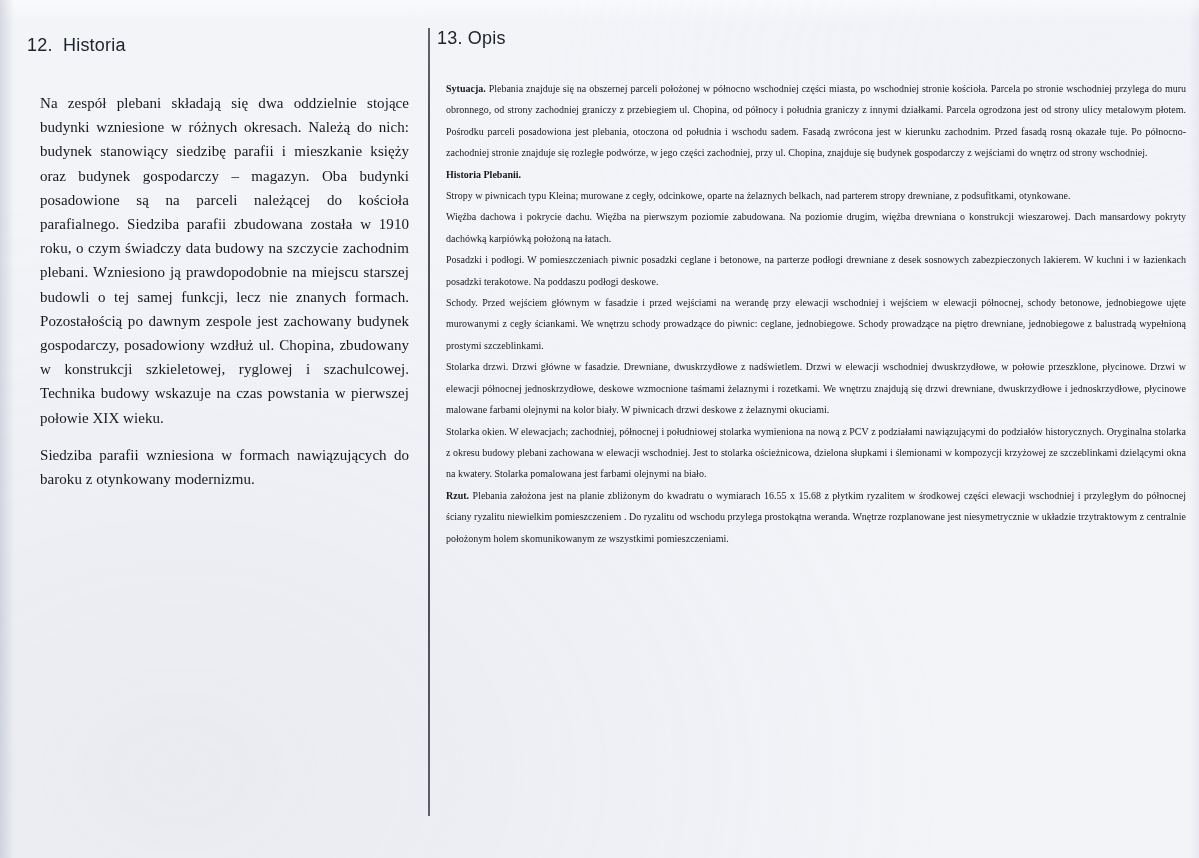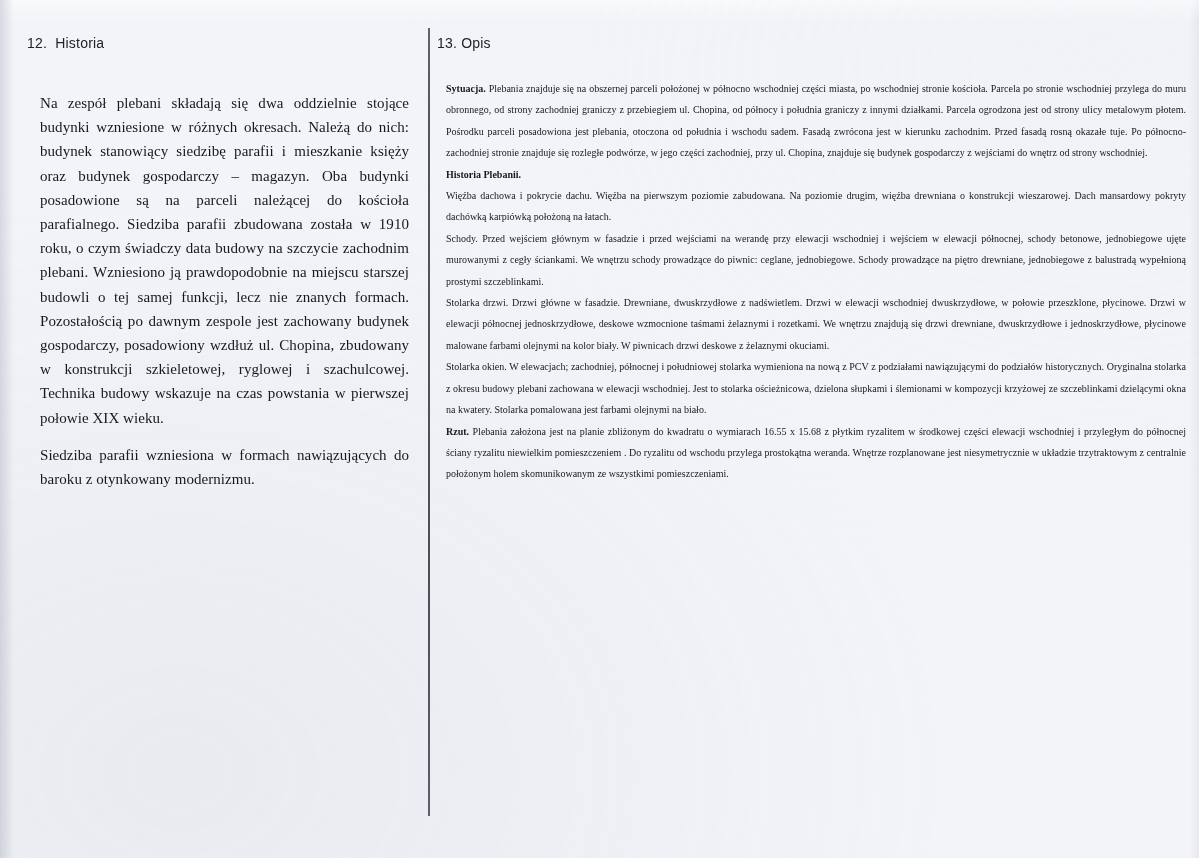--- a/index.html
+++ b/index.html
@@ -37,27 +37,27 @@
 
   .sheet {
     position: absolute;
     inset: 0;
   }
 
   
   .field-head {
     position: absolute;
     font-family: "Liberation Sans", sans-serif;
-    font-size: 14px;
+    font-size: 18px;
     color: #20242c;
     letter-spacing: .2px;
     white-space: pre;
   }
   #head-historia { left: 27px;  top: 35px; }
-  #head-opis     { left: 437px; top: 35px; }
+  #head-opis     { left: 437px; top: 28px; }
 
   
   .divider {
     position: absolute;
     left: 428px;
     top: 28px;
     width: 2px;
     height: 788px;
     background: linear-gradient(to bottom,
         #4c5058 0%, #3b3f47 12%, #363a42 70%, #4a4e57 100%);
@@ -134,23 +134,25 @@
 
       <p class="p">
         <span class="lead">Sytuacja.</span><span> Plebania znajduje się  na obszernej parceli położonej w północno wschodniej części miasta, po wschodniej stronie kościoła. Parcela po stronie wschodniej przylega do muru obronnego, od strony zachodniej graniczy z przebiegiem ul. Chopina, od północy i południa graniczy z  innymi działkami.  Parcela ogrodzona jest od strony ulicy metalowym płotem. Pośrodku parceli posadowiona jest plebania, otoczona od południa i wschodu sadem.  Fasadą zwrócona jest w kierunku zachodnim. Przed fasadą rosną  okazałe tuje. Po północno-zachodniej stronie  znajduje się rozległe podwórze,  w jego części zachodniej,  przy ul. Chopina, znajduje się budynek gospodarczy z wejściami do wnętrz od strony wschodniej.</span>
       </p>
 
       <p class="p gap-before-lg noj">
         <span class="bold-head">Historia Plebanii.</span>
       </p>
 
 
+      <p class="p">Stropy  w piwnicach typu Kleina; murowane z cegły, odcinkowe, oparte na żelaznych belkach,  nad parterem stropy drewniane, z podsufitkami, otynkowane.</p>
 
       <p class="p">Więźba dachowa i pokrycie dachu. Więźba na pierwszym poziomie zabudowana. Na poziomie drugim, więźba drewniana o konstrukcji wieszarowej. Dach mansardowy pokryty dachówką karpiówką położoną na łatach.</p>
 
+      <p class="p">Posadzki i podłogi. W pomieszczeniach piwnic posadzki ceglane i betonowe, na parterze podłogi drewniane z desek sosnowych zabezpieczonych lakierem. W kuchni i w łazienkach posadzki terakotowe. Na poddaszu podłogi deskowe.</p>
 
       <p class="p">Schody. Przed wejściem głównym w fasadzie i przed wejściami na werandę przy elewacji wschodniej i wejściem w elewacji północnej, schody betonowe, jednobiegowe ujęte murowanymi z cegły ściankami. We wnętrzu schody prowadzące do piwnic: ceglane, jednobiegowe. Schody prowadzące na piętro drewniane, jednobiegowe z balustradą wypełnioną prostymi szczeblinkami.</p>
 
       <p class="p">Stolarka drzwi. Drzwi główne w fasadzie. Drewniane, dwuskrzydłowe z nadświetlem. Drzwi w elewacji wschodniej dwuskrzydłowe, w połowie przeszklone, płycinowe. Drzwi w elewacji północnej jednoskrzydłowe, deskowe wzmocnione taśmami żelaznymi i rozetkami. We wnętrzu znajdują się drzwi drewniane, dwuskrzydłowe i jednoskrzydłowe, płycinowe malowane farbami olejnymi na kolor biały. W piwnicach drzwi deskowe z żelaznymi okuciami.</p>
 
       <p class="p">Stolarka okien. W elewacjach; zachodniej,  północnej i południowej stolarka wymieniona na nową z PCV z podziałami nawiązującymi do podziałów historycznych. Oryginalna stolarka z okresu budowy plebani zachowana w  elewacji wschodniej. Jest to stolarka ościeżnicowa, dzielona słupkami i ślemionami w kompozycji krzyżowej ze szczeblinkami dzielącymi okna na kwatery. Stolarka pomalowana jest farbami olejnymi na biało.</p>
 
       <p class="p gap-before">
         <span class="lead">Rzut.</span><span> Plebania założona jest na planie zbliżonym do kwadratu o wymiarach 16.55 x 15.68 z płytkim ryzalitem  w środkowej części elewacji wschodniej i przyległym do północnej ściany ryzalitu niewielkim pomieszczeniem . Do ryzalitu od wschodu przylega prostokątna weranda. Wnętrze rozplanowane jest niesymetrycznie  w układzie trzytraktowym z centralnie położonym holem skomunikowanym ze wszystkimi pomieszczeniami.</span>
       </p>

